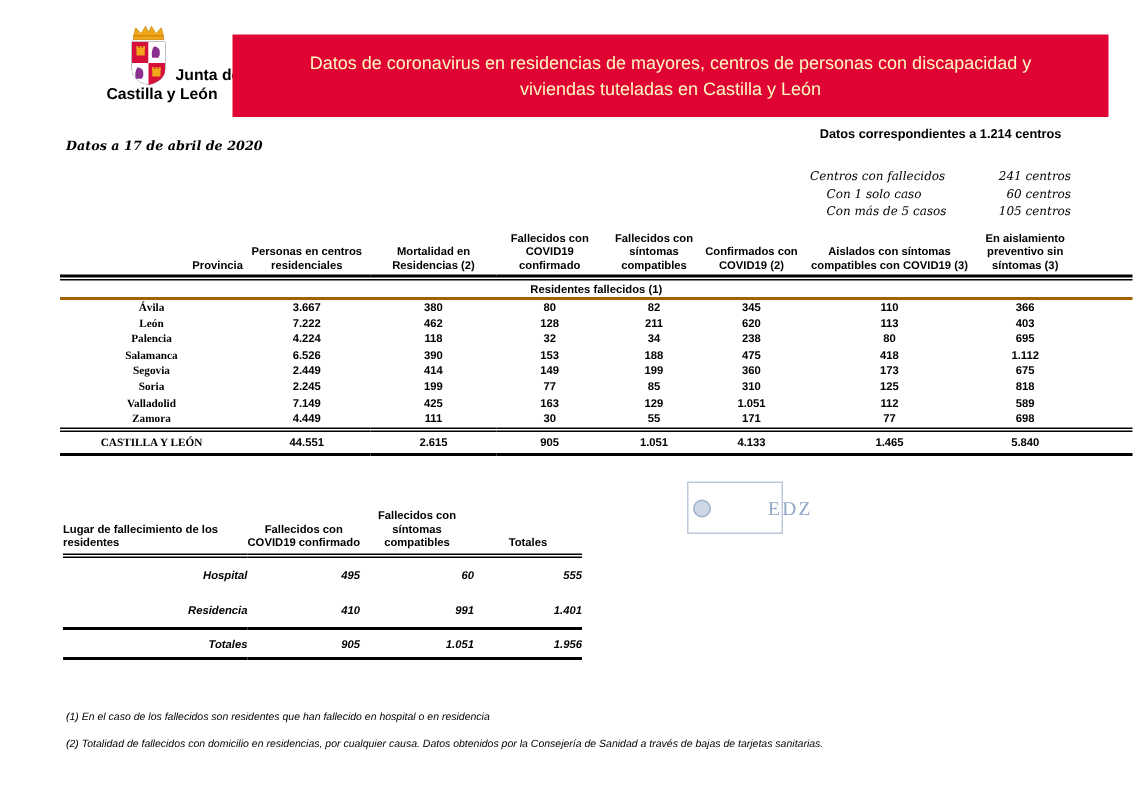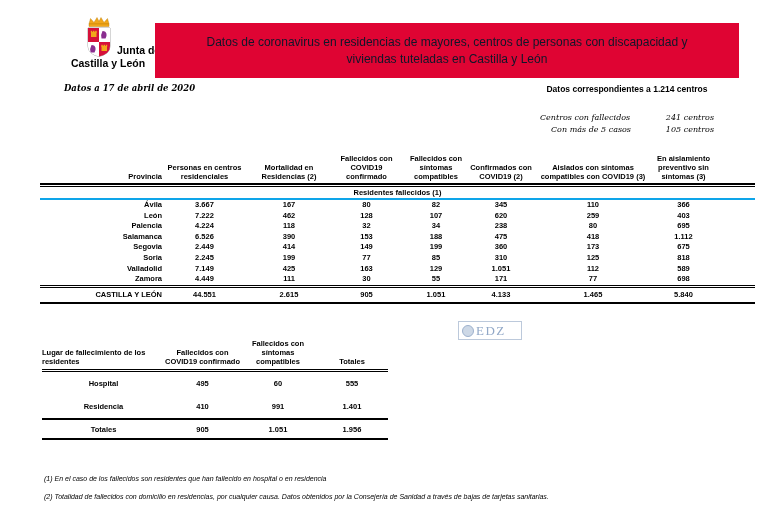--- a/index.html
+++ b/index.html
@@ -8,26 +8,26 @@
     width:764px; height:523px; position:relative; overflow:hidden;
     font-family:"Liberation Sans", sans-serif; color:#000;
   }
   #page { position:absolute; inset:0; background:#fff; }
 
   
   #logo-svg { position:absolute; left:84px; top:15px; }
   .logo-line1 { position:absolute; left:117px; top:44px; font-weight:bold; font-size:10.5px; white-space:nowrap; }
   .logo-line2 { position:absolute; left:50px; top:57px; width:116px; text-align:center; font-weight:bold; font-size:10.5px; white-space:nowrap; }
   .date-note {
-    position:absolute; left:44px; top:83px;
-    font-family:"DejaVu Serif", serif; font-style:italic; font-weight:bold; font-size:8.5px; white-space:nowrap;margin-left:20px;
+    position:absolute; left:44px; top:93px;
+    font-family:"DejaVu Serif", serif; font-style:italic; font-weight:bold; font-size:8.5px; white-space:nowrap;
   }
   .banner {
     position:absolute; left:155px; top:23px; width:584px; height:55px;
-    color:#0f172a; display:flex; flex-direction:column; justify-content:center; align-items:center;
+    color:#fef9c3; display:flex; flex-direction:column; justify-content:center; align-items:center;
     font-size:12px; line-height:16.5px; text-align:center;
   }
   .banner span { display:block; }
 
   
   .summary { position:absolute; left:540px; top:84px; width:174px; }
   .summary-title { font-weight:bold; font-size:8.5px; text-align:center; white-space:nowrap; margin-bottom:18px; }
   .summary-row {
     display:flex; justify-content:space-between;
     font-family:"DejaVu Serif", serif; font-style:italic; font-size:8px; line-height:11.5px;
@@ -36,43 +36,43 @@
 
   
   table { border-collapse:separate; border-spacing:0; table-layout:fixed; position:absolute; }
   #table1 { left:40px; top:144px; width:715px; font-size:7.5px; }
   #table1 th {
     font-weight:bold; vertical-align:bottom; text-align:center;
     line-height:9px; padding-bottom:2px; height:40px; border-bottom:1px solid #000;
   }
   #table1 th.prov { text-align:right; }
   #table1 td { text-align:center; font-weight:bold; line-height:10.6px; height:10.6px; overflow:hidden; }
-  #table1 td.prov { text-align:right; }
+  #table1 td.prov { text-align:center;font-family:Liberation Serif, serif; }
   #table1 .subheader td {
-    border-top:3px double #000; border-bottom:2px solid #0ea5e9;
+    border-top:3px double #000; border-bottom:2px solid #a16207;
     line-height:11px; height:14px; font-weight:bold;
   }
   #table1 .total td { border-top:3px double #000; border-bottom:2px solid #000; line-height:14px; height:17px; }
   #table1 .last { padding-right:42px; }
 
   #table2 { left:42px; top:330px; width:346px; font-size:7.5px; }
   #table2 th {
     font-weight:bold; vertical-align:bottom; text-align:center;
     line-height:9px; padding-bottom:3px; height:42px; border-bottom:3px double #000;
   }
   #table2 th.lugar { text-align:left; }
-  #table2 td { text-align:center; vertical-align:middle; height:23px; }
+  #table2 td { text-align:right; vertical-align:middle; height:23px;font-style:italic; }
   #table2 td.rowlabel { font-weight:bold; }
   #table2 td.val { font-weight:bold; }
   #table2 .total td { border-top:2px solid #000; border-bottom:2px solid #000; height:22px; font-weight:bold; }
 
   
   .edz {
-    position:absolute; left:458px; top:321px; width:64px; height:19px;
-    border:1px solid #bcc9db; background:#fff; display:flex; align-items:center; padding-left:3px;
+    position:absolute; left:458px; top:321px; width:64px; height:35px;
+    border:1px solid #bcc9db; background:#fff; display:flex; align-items:center; padding-left:3px;gap:36px;
   }
   .edz-circle { width:12px; height:12px; border-radius:50%; background:#cdd8e6; border:1px solid #9db1cd; flex:none; }
   .edz-text {
     font-family:"Liberation Serif", serif; font-size:13px; color:#90a7c7;
     letter-spacing:1.5px; margin-left:2px; line-height:1;
   }
 
   
   .footnote { position:absolute; left:44px; font-style:italic; font-size:7px; white-space:nowrap; }
   #footnote-1 { top:475px; }
@@ -123,20 +123,24 @@
   </div>
 
   <div class="summary">
     <div class="summary-title">Datos correspondientes a 1.214 centros</div>
     <div id="summary-rows">
         <div class="summary-row">
           <span class="s-label">Centros con fallecidos</span>
           <span class="s-value">241 centros</span>
         </div>
         <div class="summary-row indent">
+          <span class="s-label">Con 1 solo caso</span>
+          <span class="s-value">60 centros</span>
+        </div>
+        <div class="summary-row indent">
           <span class="s-label">Con más de 5 casos</span>
           <span class="s-value">105 centros</span>
         </div>
       </div>
   </div>
 
   <table id="table1">
     <colgroup>
       <col style="width:122px">
         <col style="width:85px">
@@ -159,35 +163,35 @@
           <th class="last">En aislamiento preventivo sin síntomas (3)</th>
         </tr>
       <tr class="subheader">
         <td colspan="8">Residentes fallecidos (1)</td>
       </tr>
     </thead>
     <tbody id="t1-body">
         <tr>
           <td class="prov">Ávila</td>
           <td>3.667</td>
-          <td>167</td>
+          <td>380</td>
           <td>80</td>
           <td>82</td>
           <td>345</td>
           <td>110</td>
           <td class="last">366</td>
         </tr>
         <tr>
           <td class="prov">León</td>
           <td>7.222</td>
           <td>462</td>
           <td>128</td>
-          <td>107</td>
+          <td>211</td>
           <td>620</td>
-          <td>259</td>
+          <td>113</td>
           <td class="last">403</td>
         </tr>
         <tr>
           <td class="prov">Palencia</td>
           <td>4.224</td>
           <td>118</td>
           <td>32</td>
           <td>34</td>
           <td>238</td>
           <td>80</td>

